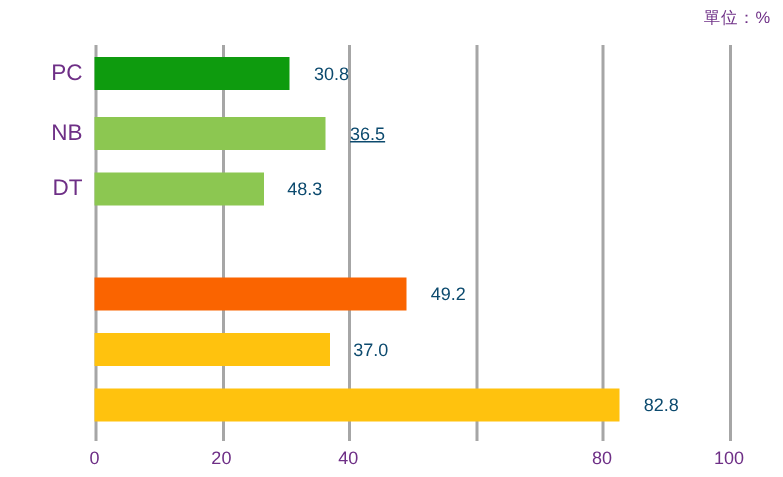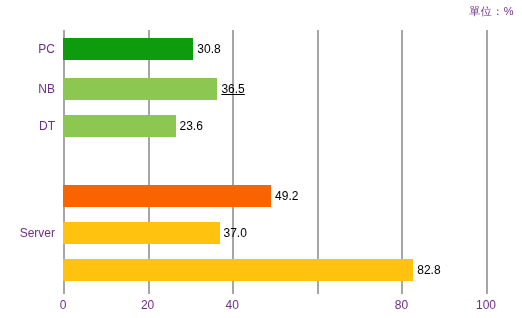--- a/index.html
+++ b/index.html
@@ -82,29 +82,29 @@
     position: absolute;
     left: 0;
     top: 0;
     height: 22px;
   }
   .bar-value {
     position: absolute;
     top: 50%;
     transform: translateY(-50%);
     font-size: 12px;
-    color: #000000;
+    color: #0c4a6e;
     white-space: nowrap;
-    padding-left: 4px;
+    padding-left: 16px;
   }
 
   .cat-label {
     position: absolute;
     right: 8px;
-    font-size: 12px;
+    font-size: 15px;
     color: #6e2f86;
     text-align: right;
     white-space: nowrap;
     height: 22px;
     line-height: 22px;
   }
   #ylabels {
     position: absolute;
     left: 0;
     top: 6px;
@@ -116,21 +116,20 @@
 <body>
 
 <div id="unit-note">單位：%</div>
 
 <div id="chart-area">
 
   <div id="ylabels">
       <div class="cat-label" style="top: 8px;">PC</div>
       <div class="cat-label" style="top: 32px; margin-top: 16px;">NB</div>
       <div class="cat-label" style="top: 85px;">DT</div>
-      <div class="cat-label" style="top: 192px;">Server</div>
     </div>
 
   <div id="plot">
     <div id="gridlines">
         <div class="gridline axis-zero" style="left: 0px;"></div>
         <div class="tick-stub" style="left: 0px;"></div>
         <div class="gridline" style="left: 84.6px;"></div>
         <div class="tick-stub" style="left: 84.6px;"></div>
         <div class="gridline" style="left: 169.2px;"></div>
         <div class="tick-stub" style="left: 169.2px;"></div>
@@ -145,21 +144,21 @@
         <div class="bar-row" style="top: 8px; width: 423px;">
           <div class="bar" style="width: 130.284px; background: rgb(14, 155, 14);"></div>
           <div class="bar-value" style="left: 130.284px;">30.8</div>
         </div>
         <div class="bar-row" style="top: 48px; width: 423px;">
           <div class="bar" style="width: 154.395px; background: rgb(140, 199, 81);"></div>
           <div class="bar-value" style="left: 154.395px; text-decoration: underline;">36.5</div>
         </div>
         <div class="bar-row" style="top: 85px; width: 423px;">
           <div class="bar" style="width: 112.518px; background: rgb(140, 199, 81);"></div>
-          <div class="bar-value" style="left: 112.518px;">23.6</div>
+          <div class="bar-value" style="left: 112.518px;">48.3</div>
         </div>
         <div class="bar-row" style="top: 155px; width: 423px;">
           <div class="bar" style="width: 208.116px; background: rgb(250, 100, 0);"></div>
           <div class="bar-value" style="left: 208.116px;">49.2</div>
         </div>
         <div class="bar-row" style="top: 192px; width: 423px;">
           <div class="bar" style="width: 156.51px; background: rgb(255, 194, 14);"></div>
           <div class="bar-value" style="left: 156.51px;">37.0</div>
         </div>
         <div class="bar-row" style="top: 229px; width: 446px;">

